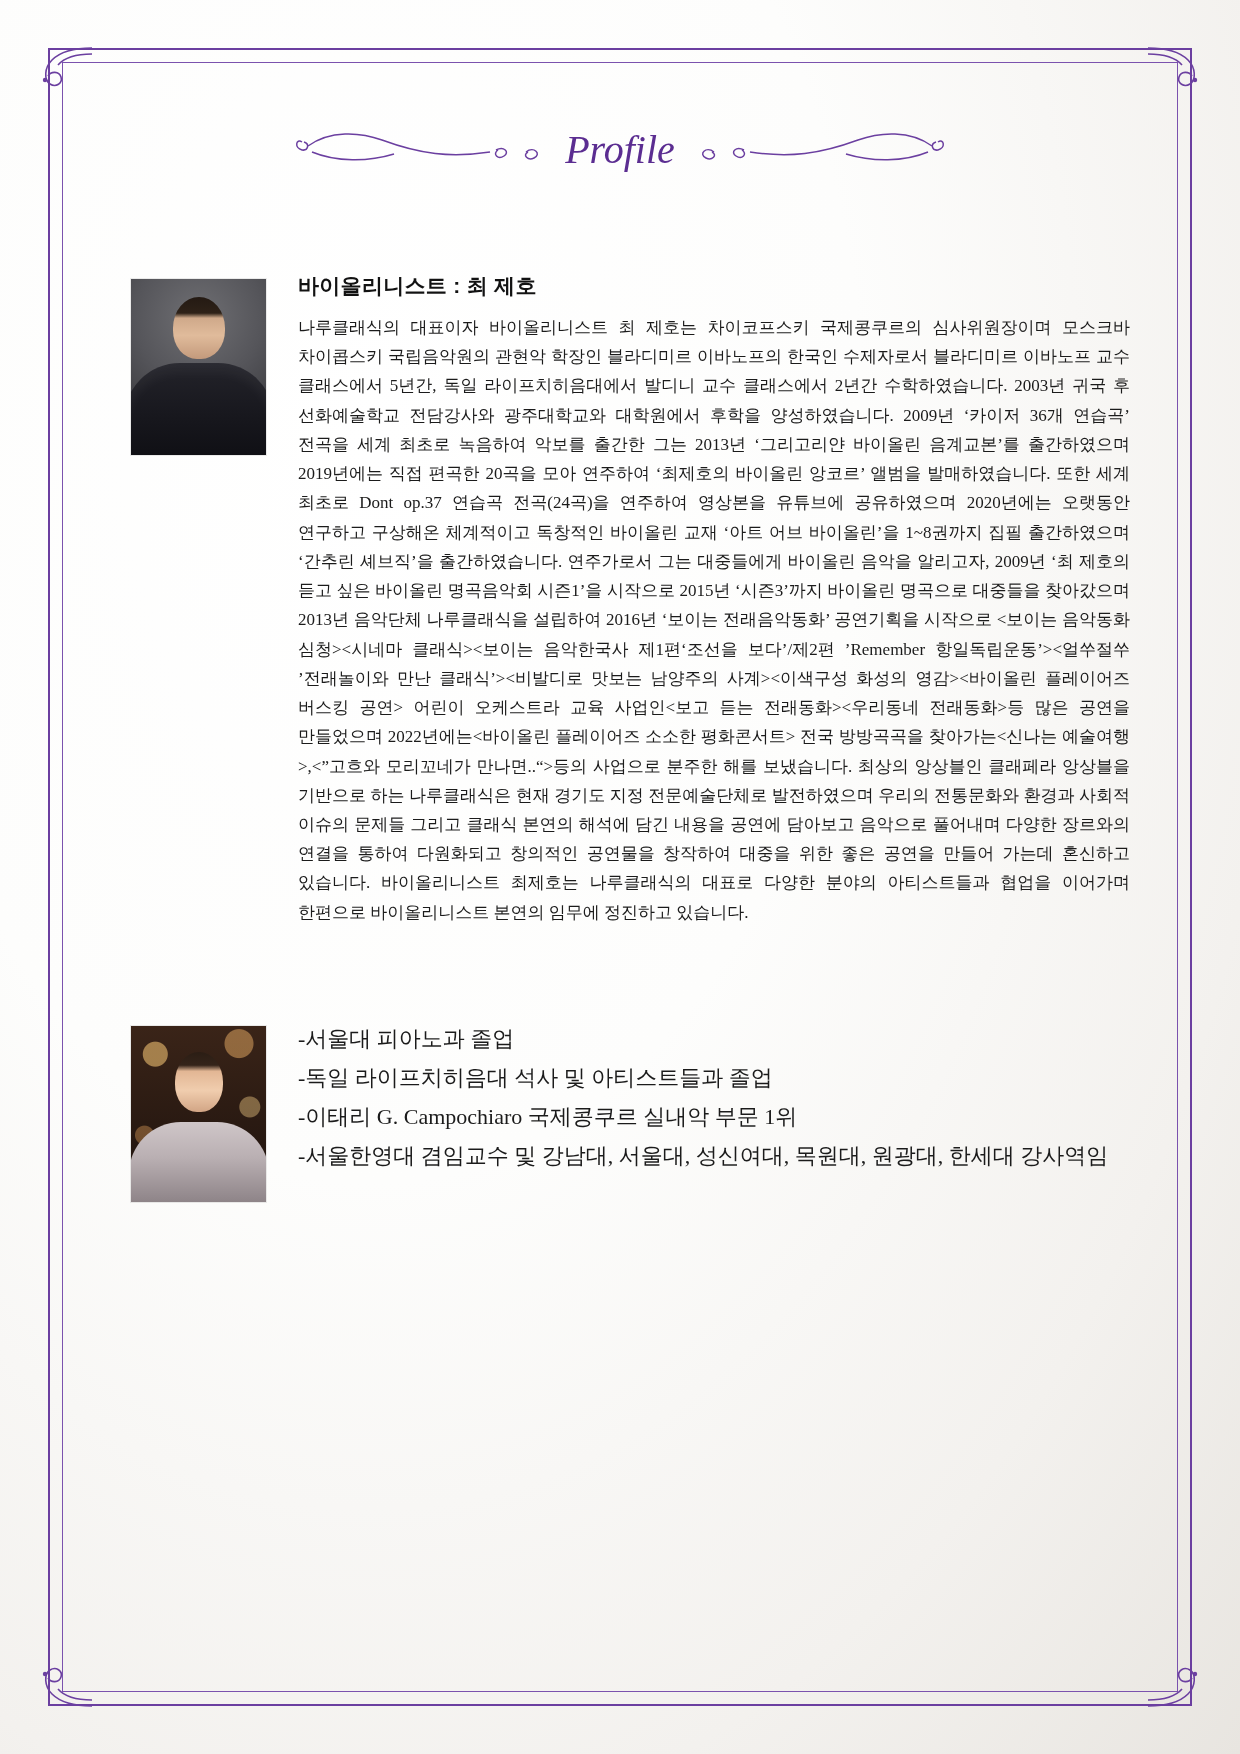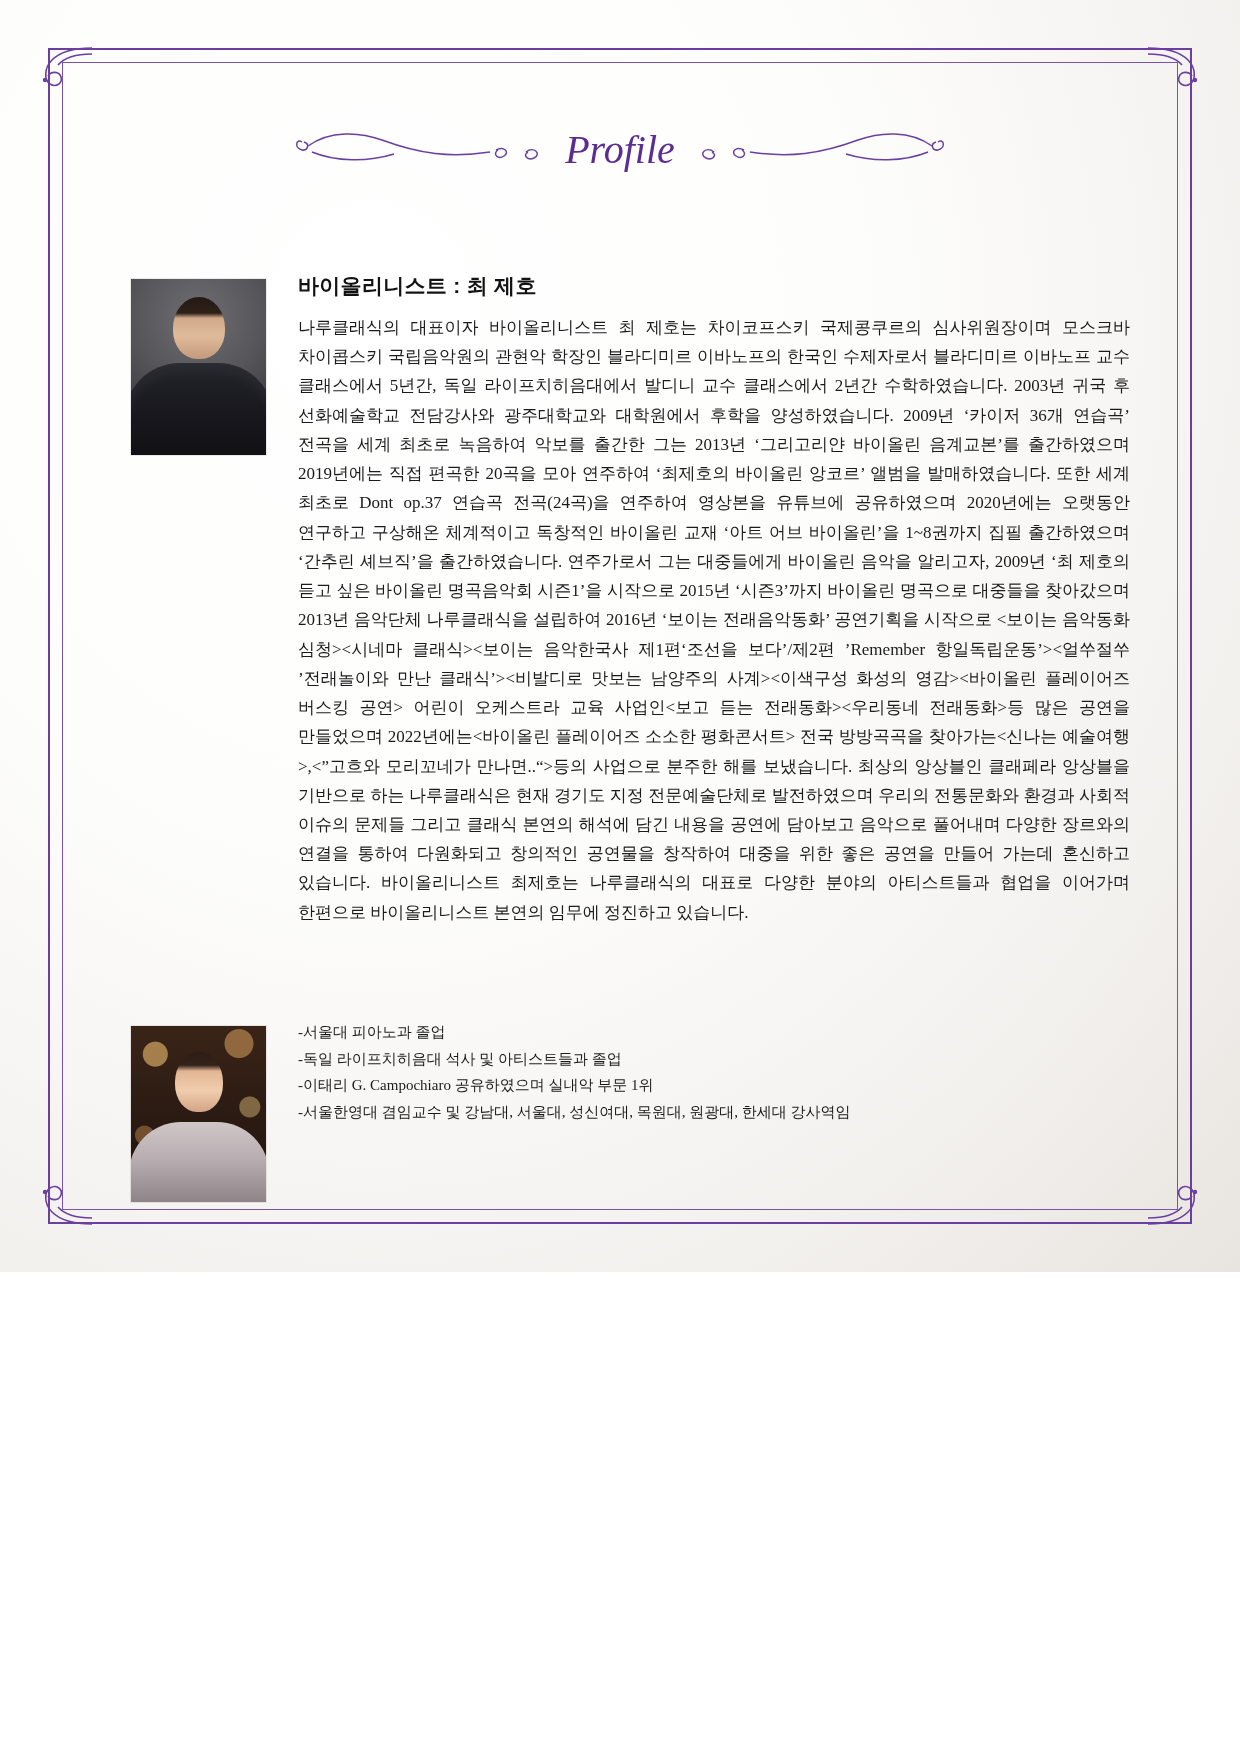--- a/index.html
+++ b/index.html
@@ -9,21 +9,21 @@
   body {
     width: 1240px;
     height: 1754px;
     font-family: "Liberation Serif", "DejaVu Serif", serif;
     background: #ffffff;
   }
 
   .page {
     position: relative;
     width: 1240px;
-    height: 1272px;
+    height: 1754px;
     box-sizing: border-box;
     background:
       radial-gradient(ellipse at 30% 25%, #ffffff 0%, #fdfdfc 40%, #f3f1ee 75%, #e8e5e0 100%);
     overflow: hidden;
   }
 
   
   .border-outer {
     position: absolute;
     left: 48px;
@@ -118,21 +118,21 @@
     text-align: justify;
     text-justify: inter-word;
     word-break: keep-all;
     margin: 0;
   }
 
   .cred-list {
     list-style: none;
     margin: 0;
     padding: 0;
-    font-size: 15px;
+    font-size: 22px;
     line-height: 1.78;
     color: #1b1b1b;
   }
   .cred-list li { white-space: nowrap; }
 
   
   .ph-violinist {
     background:
       radial-gradient(circle at 50% 22%, #6f6f73 0%, #55555a 42%, #3a3a3e 78%, #2b2b2f 100%);
     position: relative;
@@ -265,20 +265,20 @@
     </section>
 
     <section class="person">
       <div class="portrait">
         <div class="ph ph-pianist"></div>
       </div>
       <div class="person-body">
         <ul class="cred-list">
           <li>-서울대 피아노과 졸업</li>
           <li>-독일 라이프치히음대 석사 및 아티스트들과 졸업</li>
-          <li>-이태리 G. Campochiaro 공유하였으며 실내악 부문 1위</li>
+          <li>-이태리 G. Campochiaro 국제콩쿠르 실내악 부문 1위</li>
           <li>-서울한영대 겸임교수 및 강남대, 서울대, 성신여대, 목원대, 원광대, 한세대 강사역임</li>
         </ul>
       </div>
     </section>
 
   </div>
 </div>
 
 </body></html>

